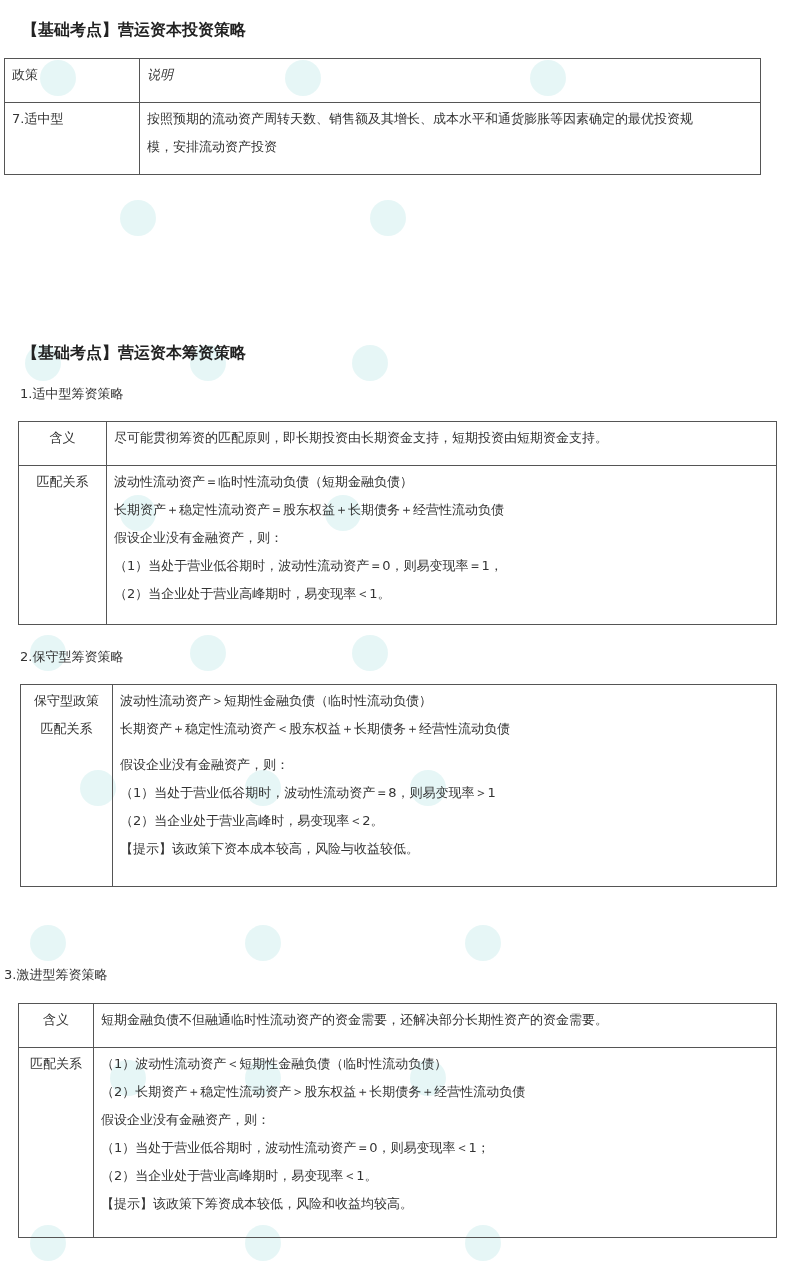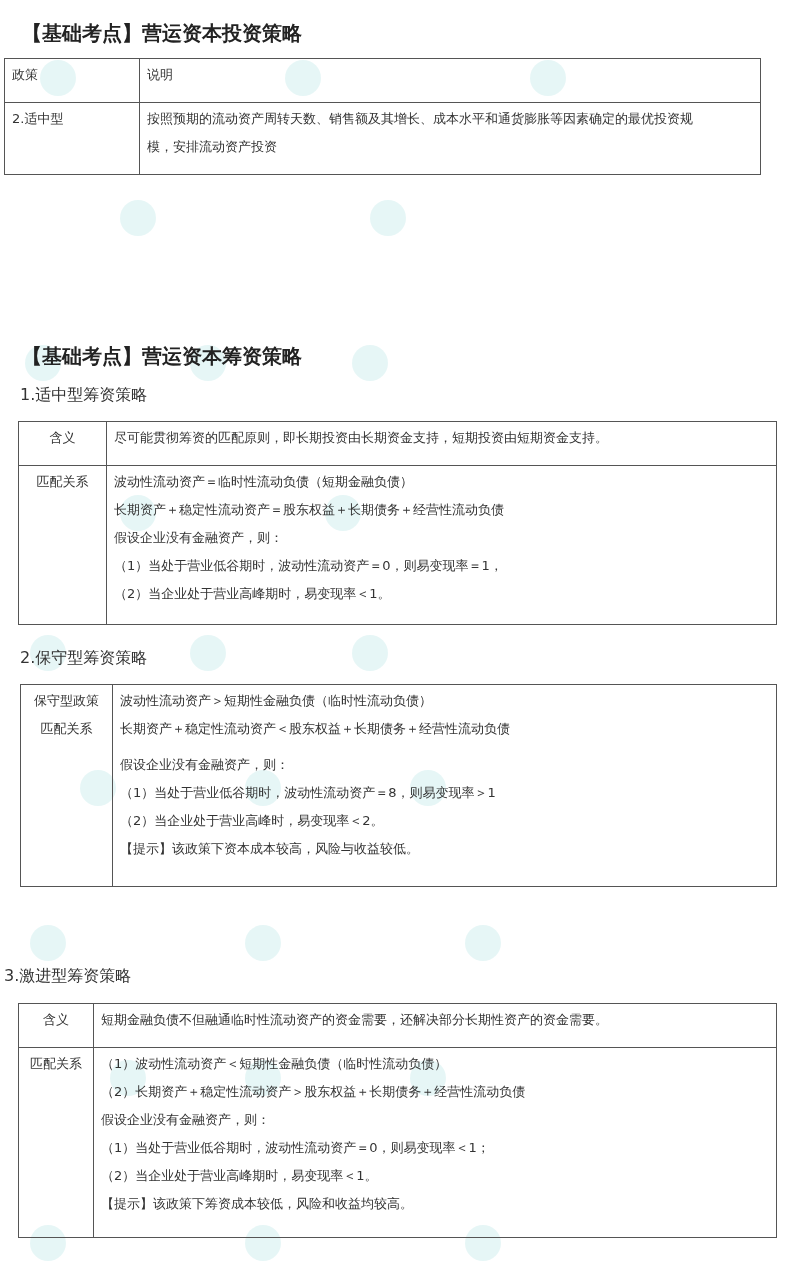--- a/index.html
+++ b/index.html
@@ -2,22 +2,22 @@
 <html><head>
 <meta charset="utf-8">
 <style>
   html, body { margin: 0; padding: 0; background: #ffffff; }
   body {
     width: 793px; height: 1267px; position: relative; overflow: hidden;
     font-family: "DejaVu Sans", "Liberation Sans", sans-serif;
     color: #333333; font-size: 13px;
   }
   .abs { position: absolute; }
-  .heading { font-weight: bold; font-size: 20px; color: #222; }
-  .sub { font-size: 16px; color: #333; }
+  .heading { font-weight: bold; font-size: 16px; color: #222; }
+  .sub { font-size: 13px; color: #333; }
   table { border-collapse: collapse; position: absolute; table-layout: fixed; }
   td { border: 1px solid #555; vertical-align: top; padding: 0; font-size: 13px; line-height: 28px; color: #333; }
   td.c { text-align: center; }
   .line { display: block; white-space: nowrap; }
   .pad-l { padding-left: 7px; padding-right: 6px; }
   .wm { position: absolute; width: 36px; height: 36px; border-radius: 50%; background: rgba(140, 215, 215, 0.22); pointer-events: none; }
 </style>
 </head>
 <body>
 
@@ -53,26 +53,26 @@
   <colgroup>
       <col style="width:135px">
       <col style="width:621px">
     </colgroup>
   <tbody>
       <tr style="height:44px;">
     <td class="pad-l">
           <span class="line" style="padding-top:2px;">政策</span>
         </td>
     <td class="pad-l">
-          <span class="line" style="padding-top:2px;">说明</span>
+          <span class="line" style="padding-top:2px;font-style:italic;">说明</span>
         </td>
   </tr>
   <tr style="height:72px;">
     <td class="pad-l">
-          <span class="line" style="padding-top:2px;">2.适中型</span>
+          <span class="line" style="padding-top:2px;">7.适中型</span>
         </td>
     <td class="pad-l" style="padding-top:2px;">
       <span class="line">按照预期的流动资产周转天数、销售额及其增长、成本水平和通货膨胀等因素确定的最优投资规</span>
       <span class="line">模，安排流动资产投资</span>
     </td>
   </tr>
 </tbody>
   </table>
 
 <div class="abs heading" style="left:22px;top:343px;">【基础考点】营运资本筹资策略</div>

